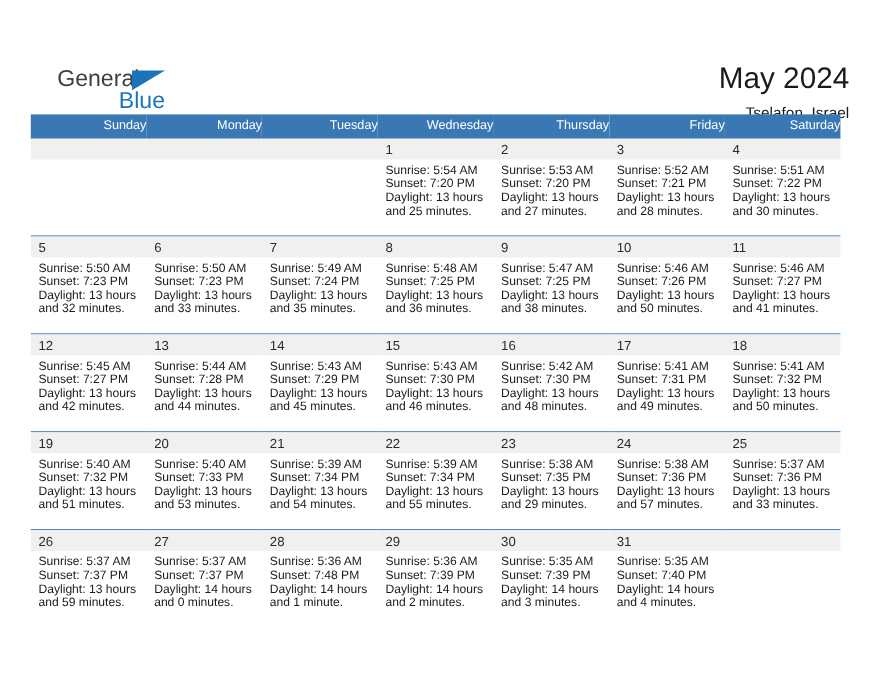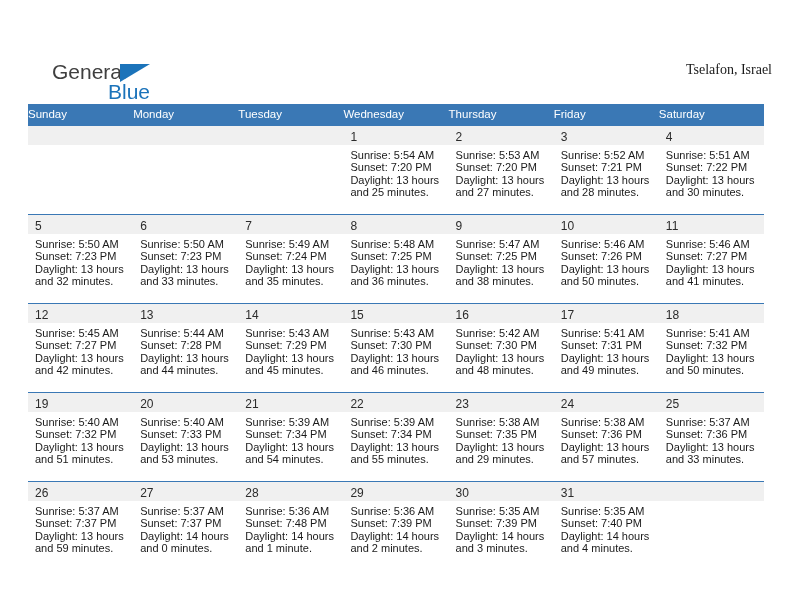--- a/index.html
+++ b/index.html
@@ -80,21 +80,20 @@
     color: #1a1a1a;
     line-height: 32px;
     white-space: nowrap;
   }
   .title-sub {
     font-size: 14px;
     color: #1a1a1a;
     line-height: 20px;
     margin-top: 5px;
     white-space: nowrap;
-    font-family: Liberation Serif, serif;
   }
 
   
   .calendar {
     position: absolute;
     left: 28px;
     top: 104px;
     width: 736px;
     border-collapse: collapse;
     table-layout: fixed;
@@ -103,21 +102,21 @@
   .calendar td {
     padding: 0;
     margin: 0;
   }
 
   .dow {
     background: #3a78b5;
     color: #ffffff;
     font-size: 11.5px;
     font-weight: normal;
-    text-align: left;
+    text-align: right;
     height: 21px;
     line-height: 21px;
     padding-left: 7px;
     box-sizing: border-box;
     width: 105.14px;
   }
 
   .week-cell {
     vertical-align: top;
     height: 89px;
@@ -160,20 +159,21 @@
 
   <div class="top-bar">
 
     <div class="logo">
       <span class="logo-general">General</span>
       <span class="logo-tri"></span>
       <span class="logo-blue">Blue</span>
     </div>
 
     <div class="title-block">
+      <div class="title-main">May 2024</div>
       <div class="title-sub">Tselafon, Israel</div>
     </div>
 
   </div>
 
   <table class="calendar">
     <thead>
       <tr>
         <th class="dow">Sunday</th>
         <th class="dow">Monday</th>

